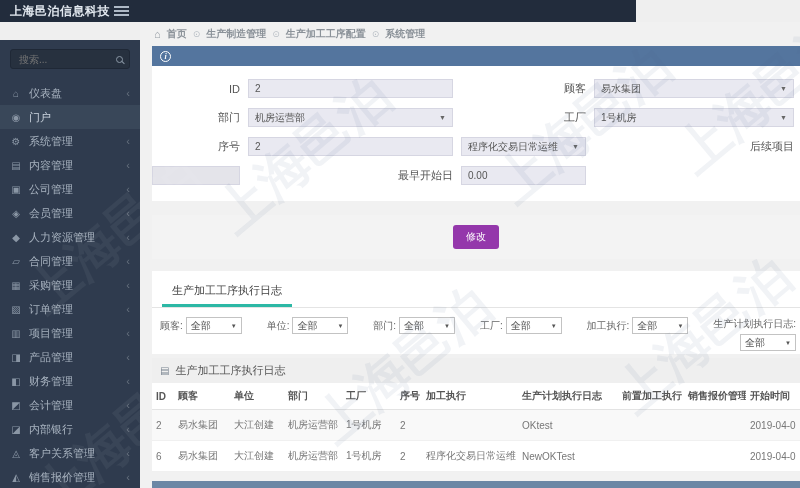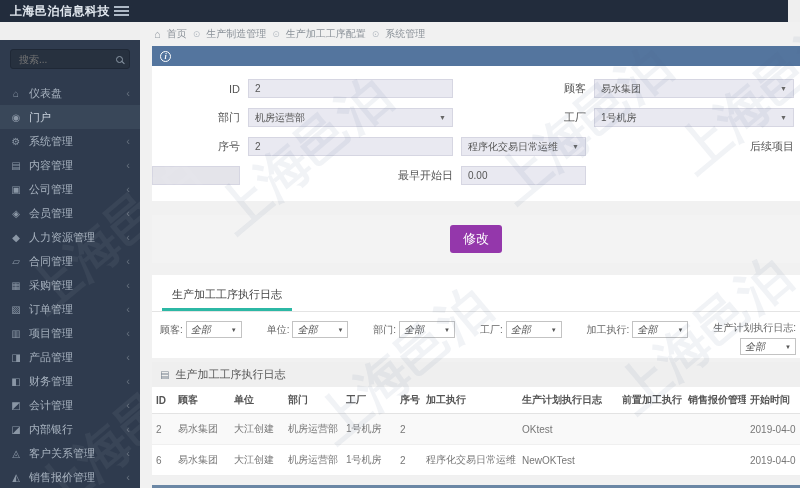--- a/index.html
+++ b/index.html
@@ -1,20 +1,20 @@
 <!DOCTYPE html>
 <html><head>
 <meta charset="utf-8">
 <style>
   * { box-sizing: border-box; }
   html,body { width:800px; height:488px; margin:0; overflow:hidden;
     font-family:"Liberation Sans","DejaVu Sans",sans-serif; background:#efefef; }
 
   
-  .topbar { position:absolute; left:0; top:0; width:788px; height:22px;
+  .topbar { position:absolute; left:0; top:0; width:636px; height:22px;
     background:#222c3c; display:flex; align-items:center; padding:0 10px; z-index:5; }
   .brand { color:#e3e9f0; font-size:12px; font-weight:bold; letter-spacing:.5px; width:104px; }
   .hamburger { width:15px; cursor:pointer; }
   .hamburger div { height:2px; background:#aeb9c6; margin:2px 0; }
 
   
   .sidebar { position:absolute; left:0; top:40px; width:140px; height:466px;
     background:#2f3b4e; overflow:hidden; z-index:4; }
   .search-box { margin:9px 10px 12px; height:20px; background:#27313f;
     border:1px solid #1f2836; border-radius:3px; display:flex; align-items:center; padding:0 6px; }
@@ -26,21 +26,21 @@
   .nav-item { height:24px; display:flex; align-items:center; gap:7px; padding:0 10px;
     color:#a7b2bf; font-size:11px; cursor:pointer; white-space:nowrap; }
   .nav-item .glyph { width:12px; font-size:10px; color:#8a96a5; text-align:center; flex:none; }
   .nav-item .chev { margin-left:auto; color:#66707e; font-size:11px; }
   .nav-item.active { background:#394759; color:#cdd6e0; }
 
   
   .main { position:absolute; left:140px; top:22px; width:660px; height:466px; background:#f1f1f1; }
   .crumbs { height:24px; display:flex; align-items:center; gap:6px; padding:0 14px;
     font-size:10px; color:#8b9299; }
-  .crumbs .ci { cursor:pointer; }
+  .crumbs .ci { cursor:pointer;font-weight:bold; }
   .crumbs .dot { color:#b9bfc6; font-size:9px; }
   .crumbs .home { font-size:11px; color:#9aa1a8; }
 
   .panel { margin-left:12px; width:648px; }
   .panel-head { background:#54759e; color:#fff; height:20px; display:flex; align-items:center;
     gap:6px; padding:0 8px; font-size:11px; }
   .info-badge { width:11px; height:11px; border:1px solid #fff; border-radius:50%; flex:none;
     font:italic bold 8px "Liberation Serif",serif; text-align:center; line-height:10px; }
 
   .form-card { background:#fff; padding:13px 6px 16px 0; }
@@ -50,35 +50,35 @@
   .tin { height:19px; width:100%; background:#e9e9f1; border:1px solid #d6d6e2;
     font-size:10px; color:#555; padding:0 6px; }
   .tin.muted { background:#e4e4ea; }
   .sel { height:19px; width:100%; background:#e9e9f1; border:1px solid #d6d6e2;
     display:flex; align-items:center; justify-content:space-between; padding:0 6px;
     font-size:10px; color:#555; cursor:pointer; }
   .sel .caret { font-size:7px; color:#666; }
 
   .btn-strip { background:#f3f3f3; margin-top:14px; padding:10px 0; display:flex;
     gap:8px; justify-content:center; }
-  .btn { border:none; border-radius:3px; color:#fff; font-size:13px; padding:5px 13px; cursor:pointer; }
+  .btn { border:none; border-radius:3px; color:#fff; font-size:10px; padding:5px 13px; cursor:pointer; }
   .btn.modify { background:#9437ab; }
   .btn.back { background:#2d9ceb; }
 
   .tab-bar { background:#fff; margin-top:12px; padding:9px 0 0 10px; border-bottom:1px solid #e4e4e4; }
   .tab { display:inline-block; font-size:11px; color:#444; padding:3px 10px 6px;
     border-bottom:3px solid #2cb8a5; cursor:pointer; }
 
   .filters { background:#fff; display:flex; justify-content:space-between; align-items:flex-start;
     padding:9px 4px 3px 8px; font-size:10px; color:#666;gap:20px; }
   .filter { display:flex; align-items:center; gap:3px; }
   .filter.stacked { flex-direction:column; align-items:flex-end; gap:3px; }
   .fsel { width:56px; height:17px; background:#fff; border:1px solid #c3c3c3;
     display:flex; align-items:center; justify-content:space-between; padding:0 4px;
-    font-size:10px; color:#555; cursor:pointer;font-style:italic; }
+    font-size:10px; color:#555; cursor:pointer; }
   .fsel .caret { font-size:6px; color:#555; }
 
   .table-title { background:#efefef; margin-top:4px; padding:5px 8px; font-size:11px;
     color:#555; display:flex; align-items:center; gap:6px; }
   .table-title .glyph { color:#7b8591; font-size:10px; }
   .table-wrap { background:#fff; width:648px; overflow:hidden; }
   table { width:700px; table-layout:fixed; border-collapse:collapse; font-size:10px; color:#777; }
   th { text-align:left; font-weight:bold; color:#555; padding:6px 4px; border-bottom:1px solid #e3e3e3;
     white-space:nowrap; overflow:hidden; }
   td { padding:8px 4px; border-bottom:1px solid #f0f0f0; white-space:nowrap; overflow:hidden; }

